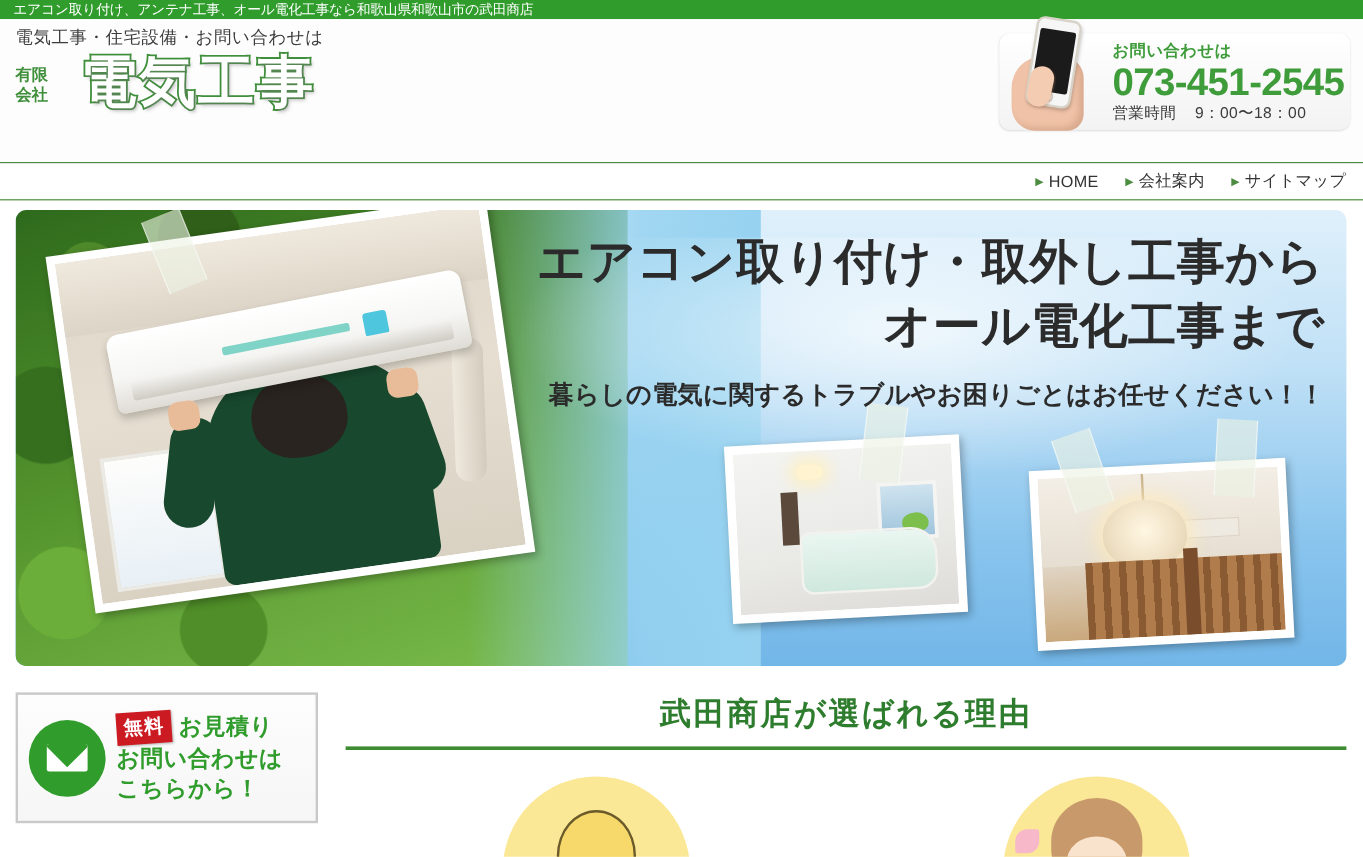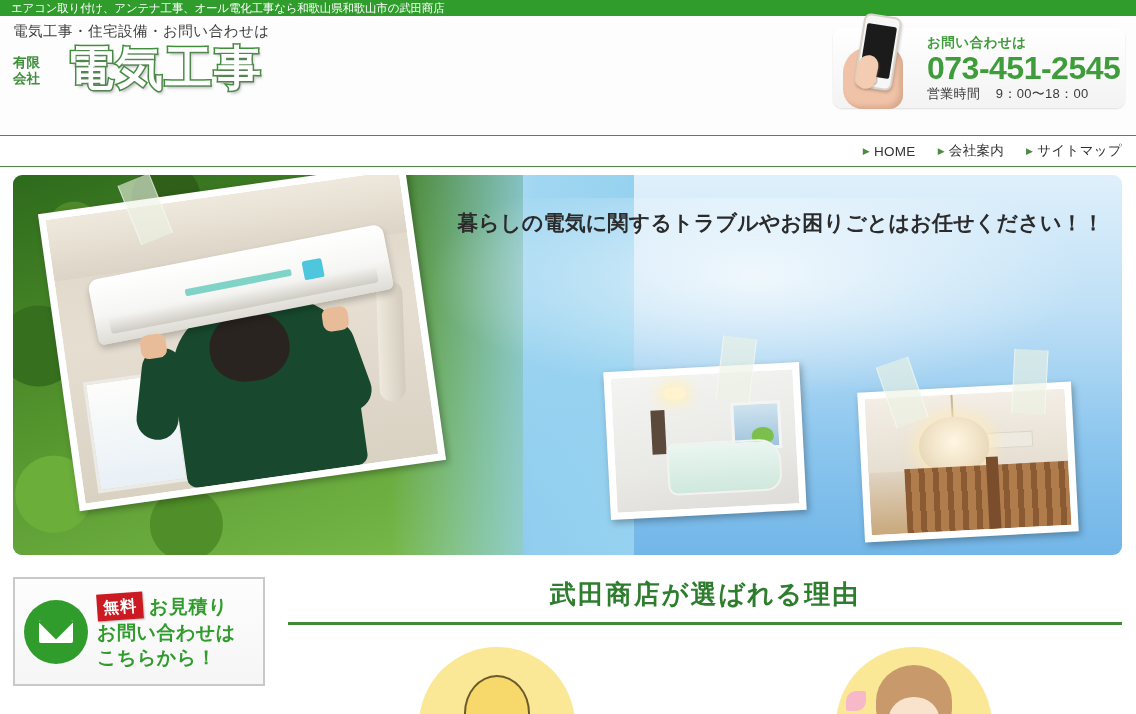--- a/index.html
+++ b/index.html
@@ -648,20 +648,22 @@
           <div class="chand-vent"></div>
           <div class="chand-cord"></div>
           <div class="chand-fixture"></div>
           <div class="chand-rail"></div>
           <div class="chand-post"></div>
         </div>
       </div>
     </div>
 
     <div class="hero-copy">
+      <div class="hero-line1">エアコン取り付け・取外し工事から</div>
+      <div class="hero-line2">オール電化工事まで</div>
       <div class="hero-sub">暮らしの電気に関するトラブルやお困りごとはお任せください！！</div>
     </div>
 
   </div>
 </div>
 
 <div class="lower">
 
   <div class="contact-box">
     <div class="mail-circle">

